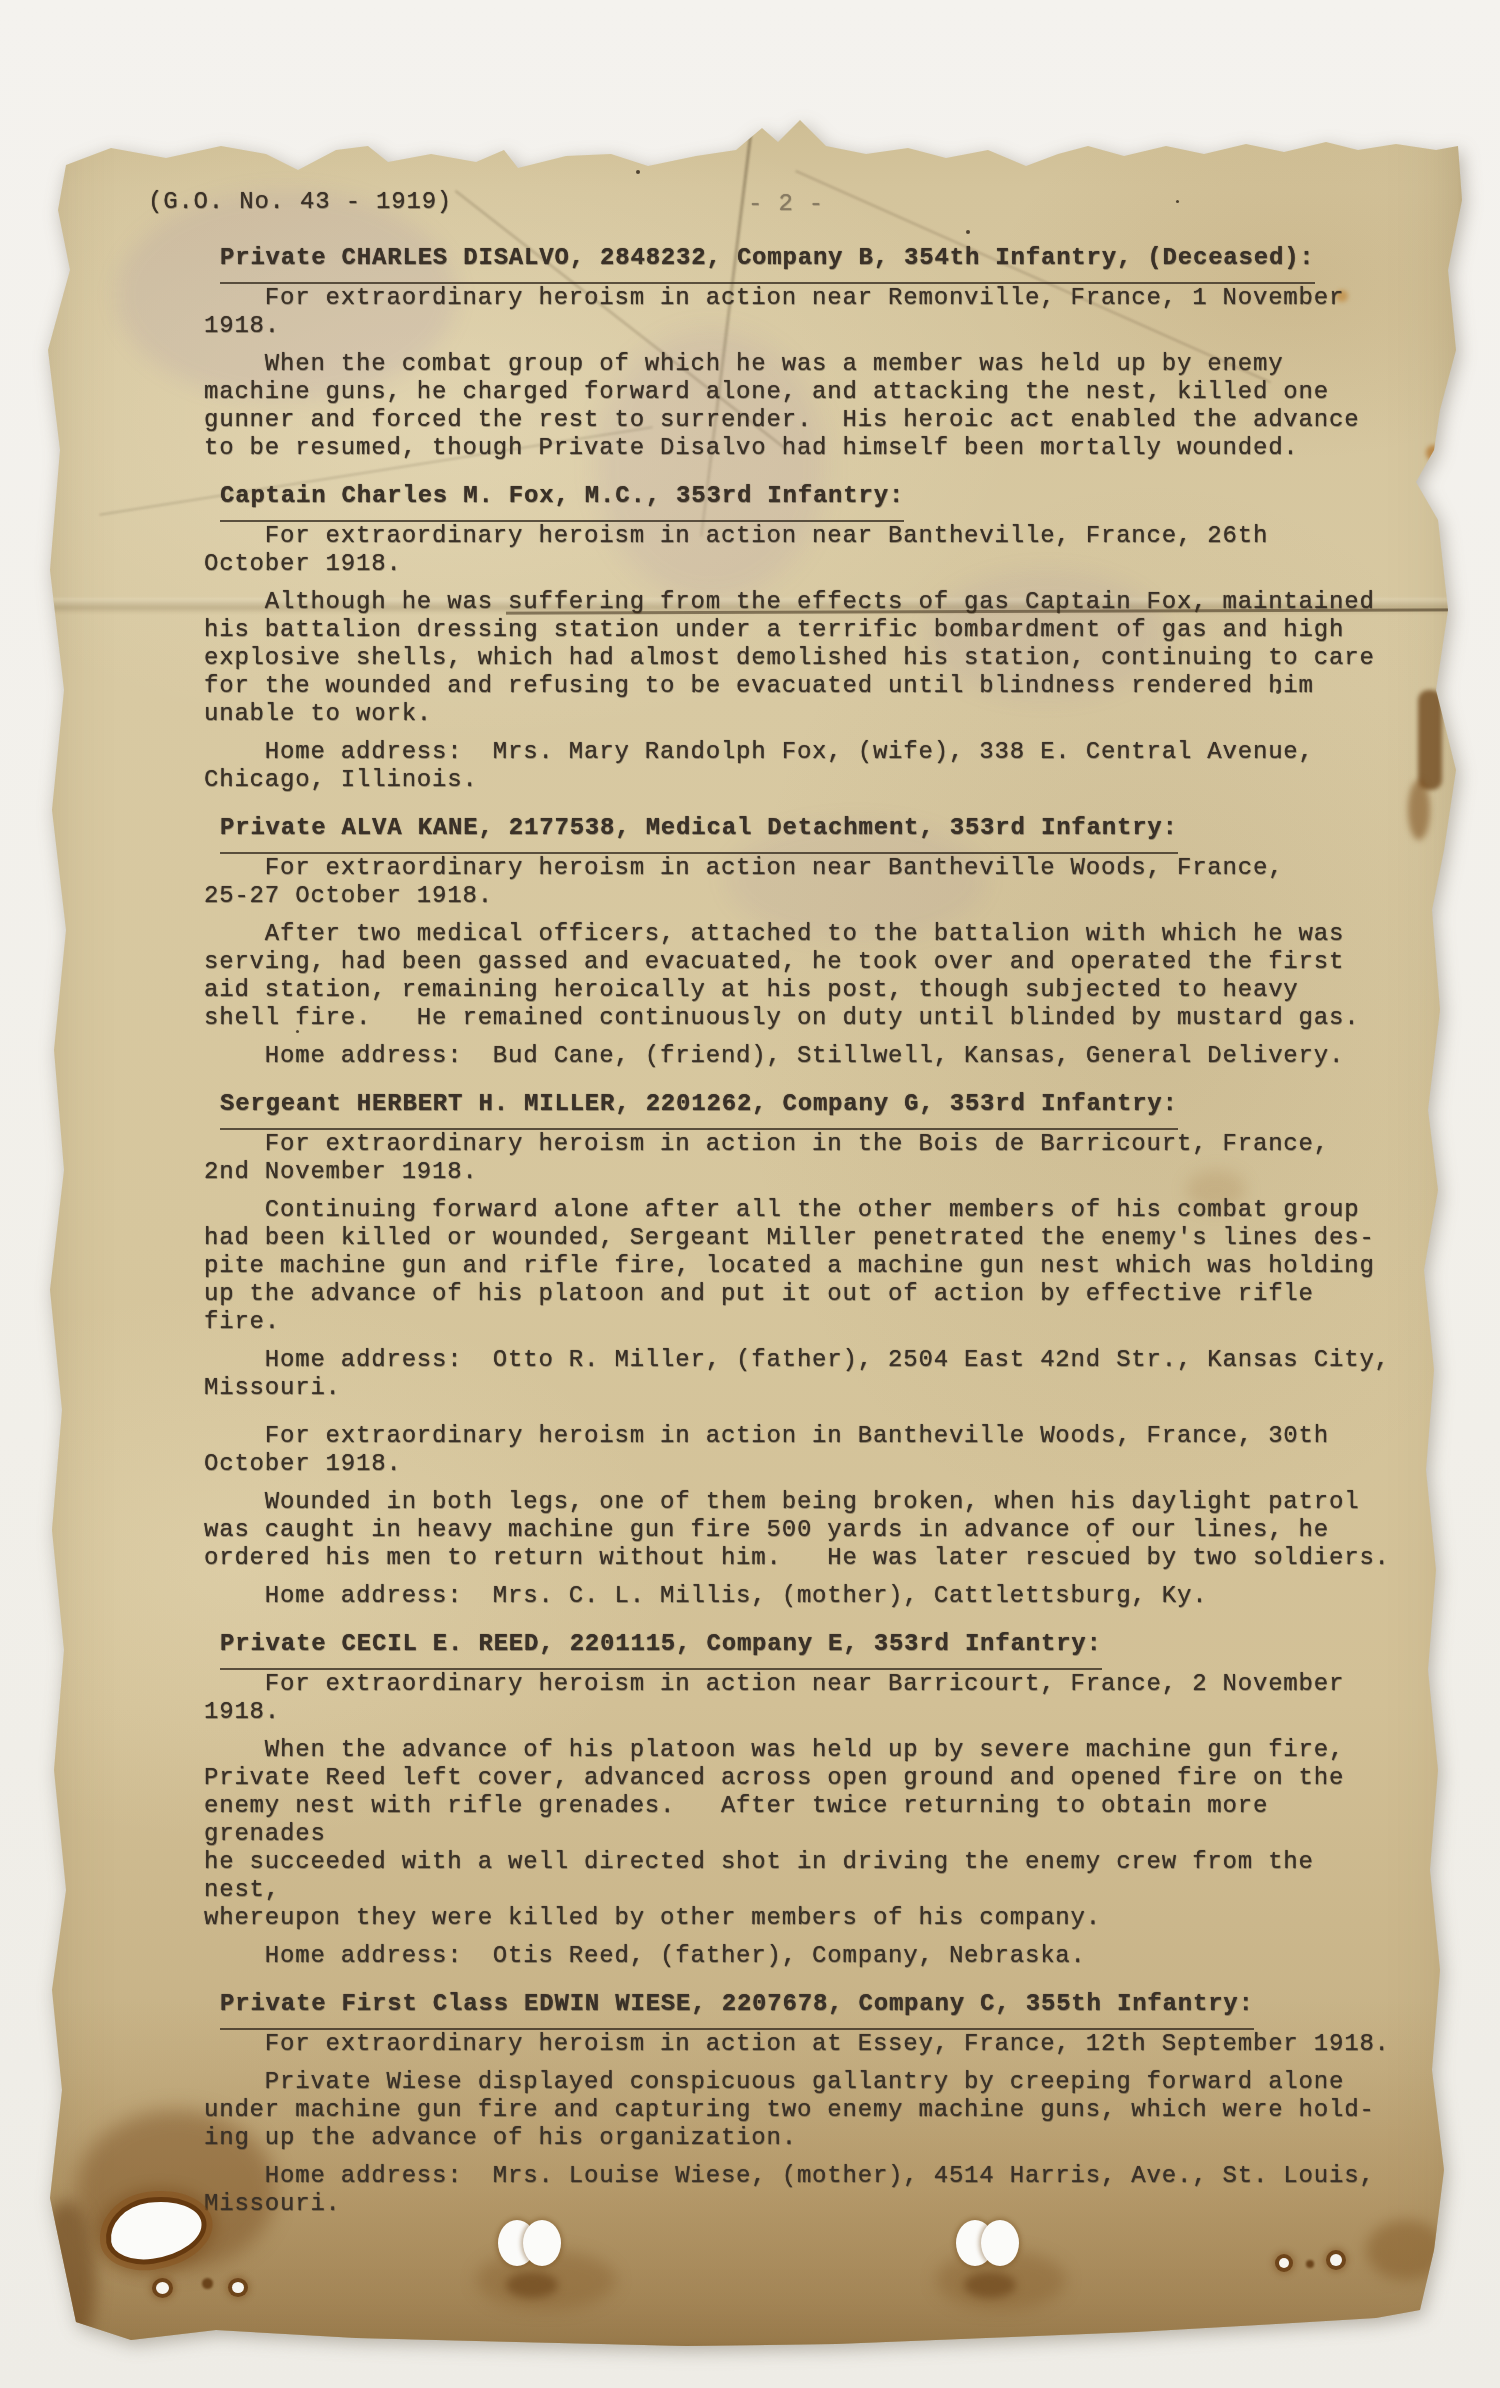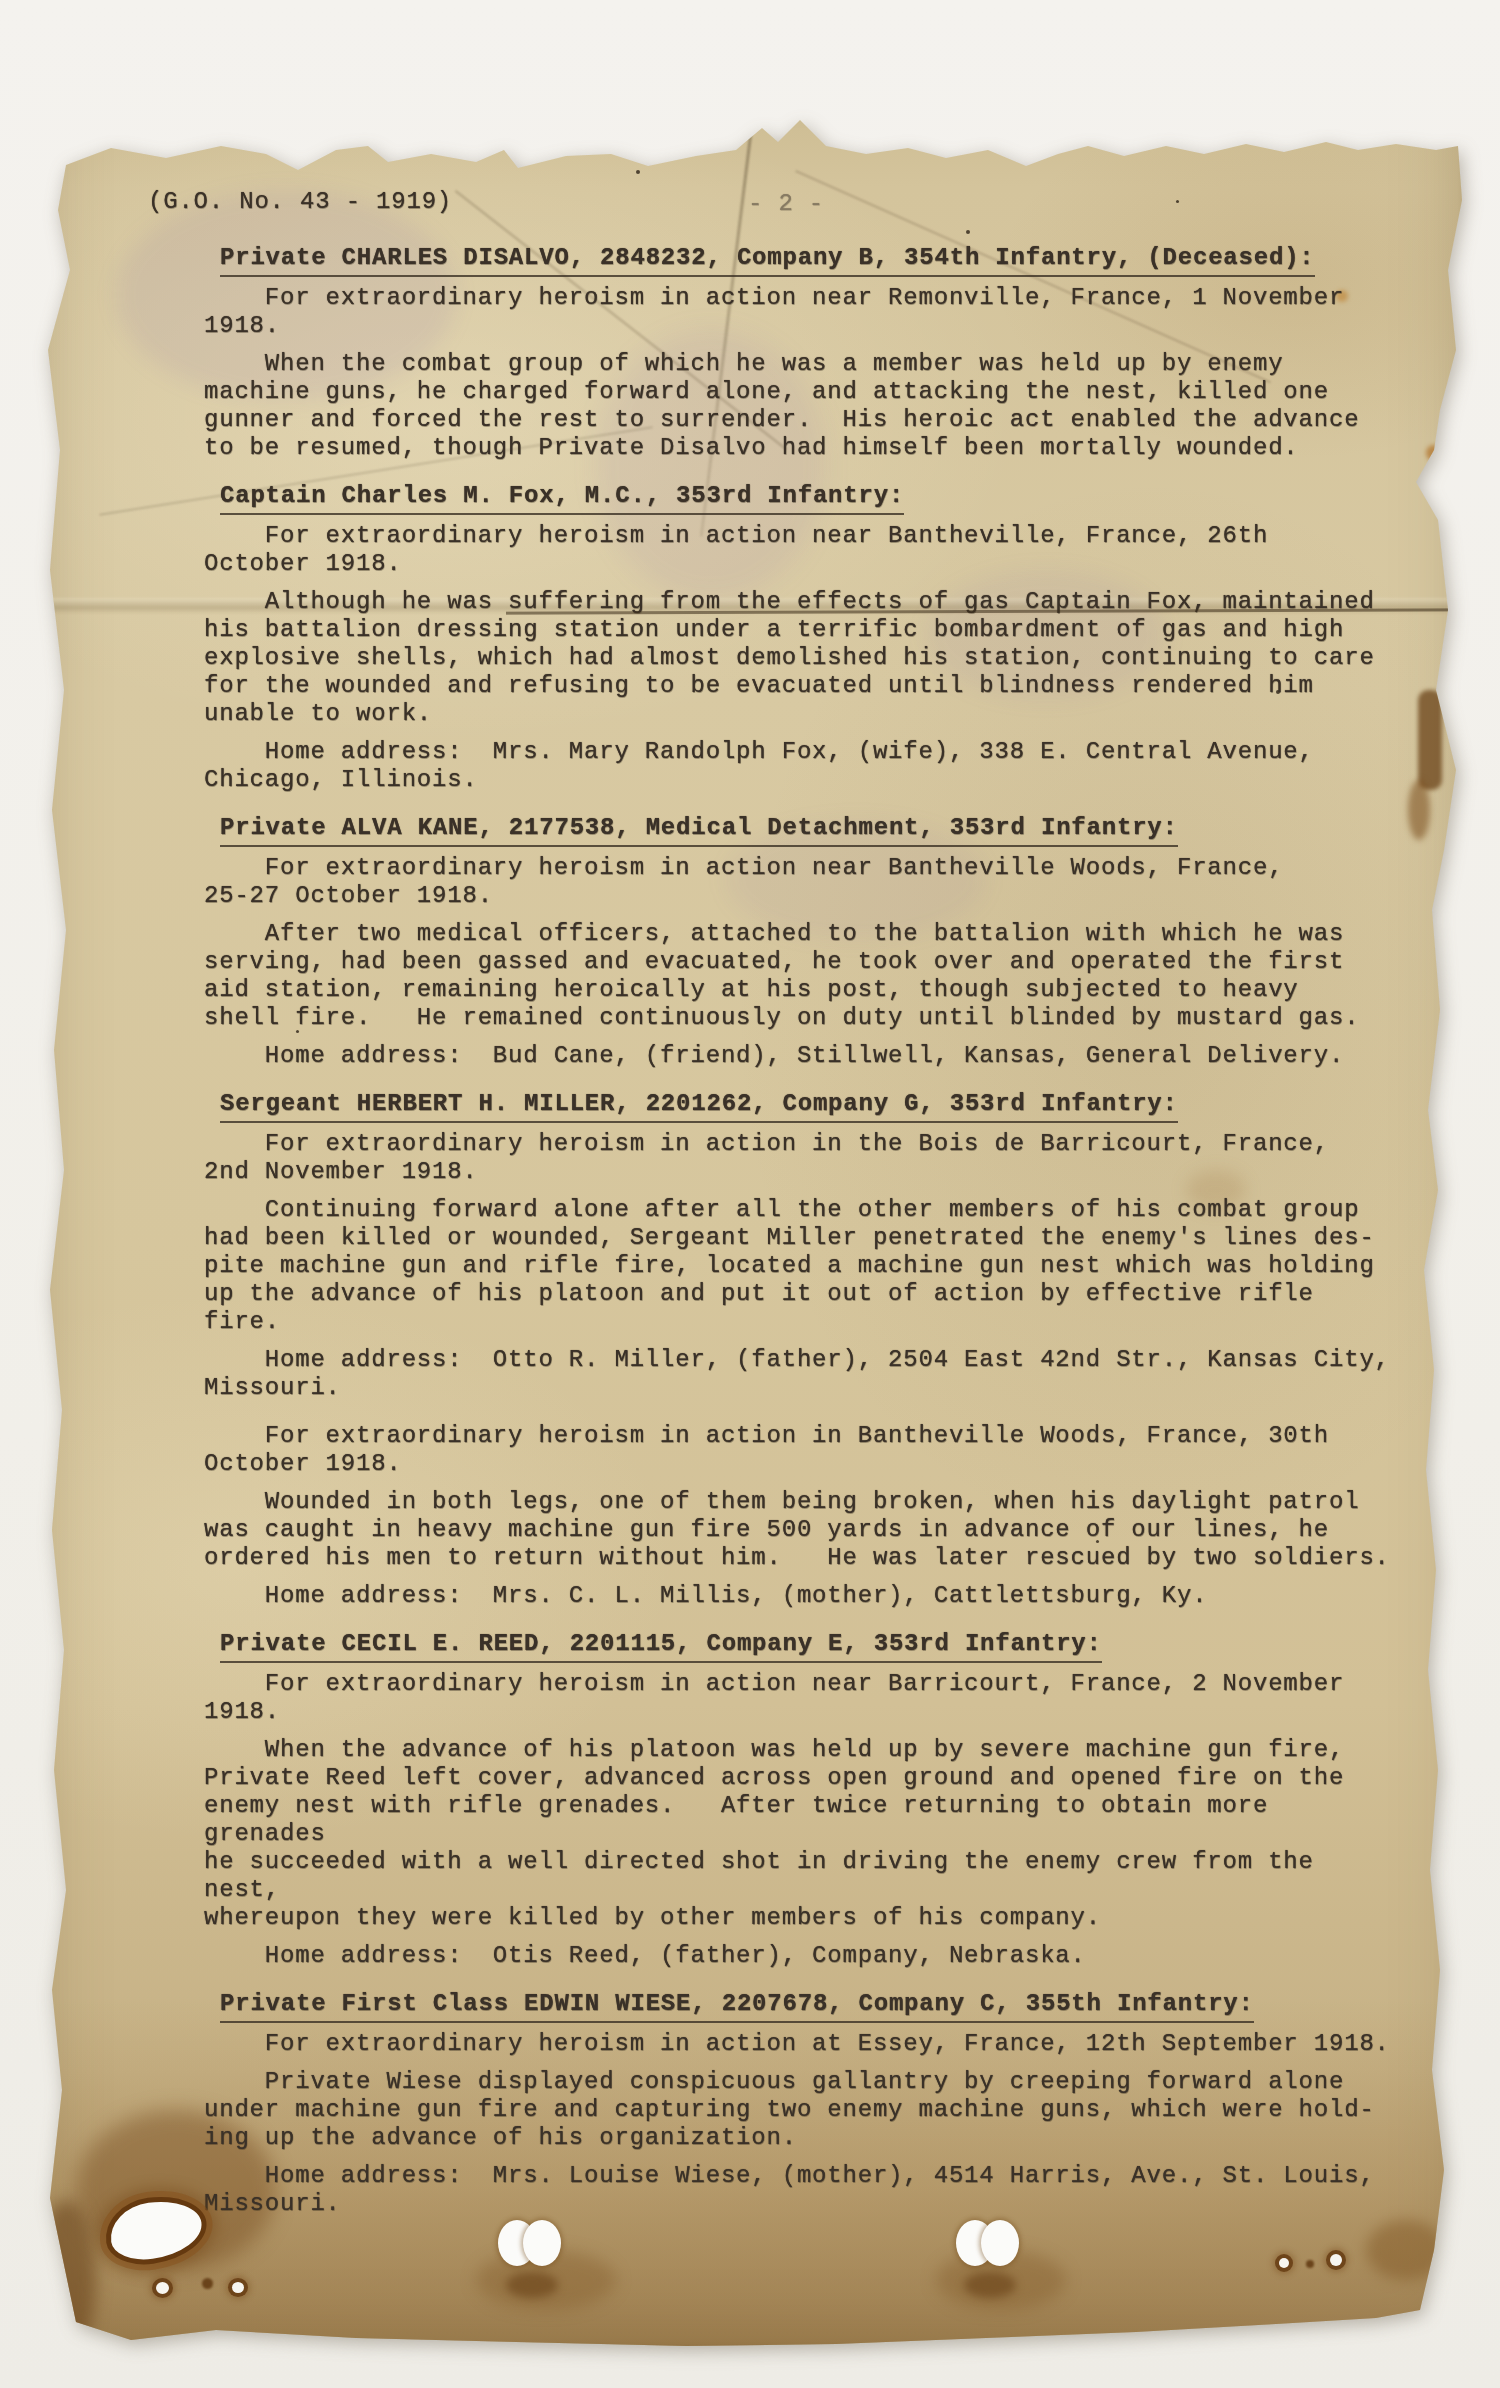--- a/index.html
+++ b/index.html
@@ -22,21 +22,21 @@
   .crease{position:absolute;pointer-events:none;}
   .speck{position:absolute;border-radius:50%;background:rgba(45,35,22,.8);pointer-events:none;}
   
   .content{position:absolute;left:158px;top:138px;width:1210px;z-index:2;
      color:#3a3128;font-size:24px;line-height:28px;letter-spacing:.8px;
      text-shadow:0 0 1px rgba(58,48,35,.8),.5px .5px 0 rgba(58,48,35,.35);}
   .pagehead{position:relative;height:28px;margin-left:-46px;margin-bottom:28px;}
   .pgnum{position:absolute;left:600px;top:2px;opacity:.5;filter:blur(.4px);}
   .citation + .citation{margin-top:20px;}
   .head{font-size:24px;font-weight:bold;margin:0 0 12px 26px;letter-spacing:.8px;}
-  .ul{border-bottom:2px solid rgba(58,48,35,.8);padding-bottom:4px;}
+  .ul{border-bottom:2px solid rgba(58,48,35,.8);padding-bottom:11px;}
   .para{margin:10px;white-space:pre-wrap;}
   
   .punch{position:absolute;width:64px;height:56px;z-index:4;pointer-events:none;}
   .punch .c{position:absolute;width:38px;height:46px;border-radius:50%;background:#fbfbf9;
      box-shadow:0 0 4px 2px rgba(120,80,30,.45);}
   .punch .c1{left:0;top:4px;} .punch .c2{left:25px;top:4px;}
   .drip{position:absolute;border-radius:50%;background:rgba(100,60,18,.55);filter:blur(4px);z-index:3;pointer-events:none;}
   .burnhole{position:absolute;background:#fbfbf9;z-index:4;pointer-events:none;
      border-radius:46% 54% 58% 42% / 60% 48% 52% 40%;
      box-shadow:0 0 0 5px rgba(95,52,12,.85),0 0 0 11px rgba(135,82,28,.5),0 0 12px 16px rgba(115,68,20,.35);}

